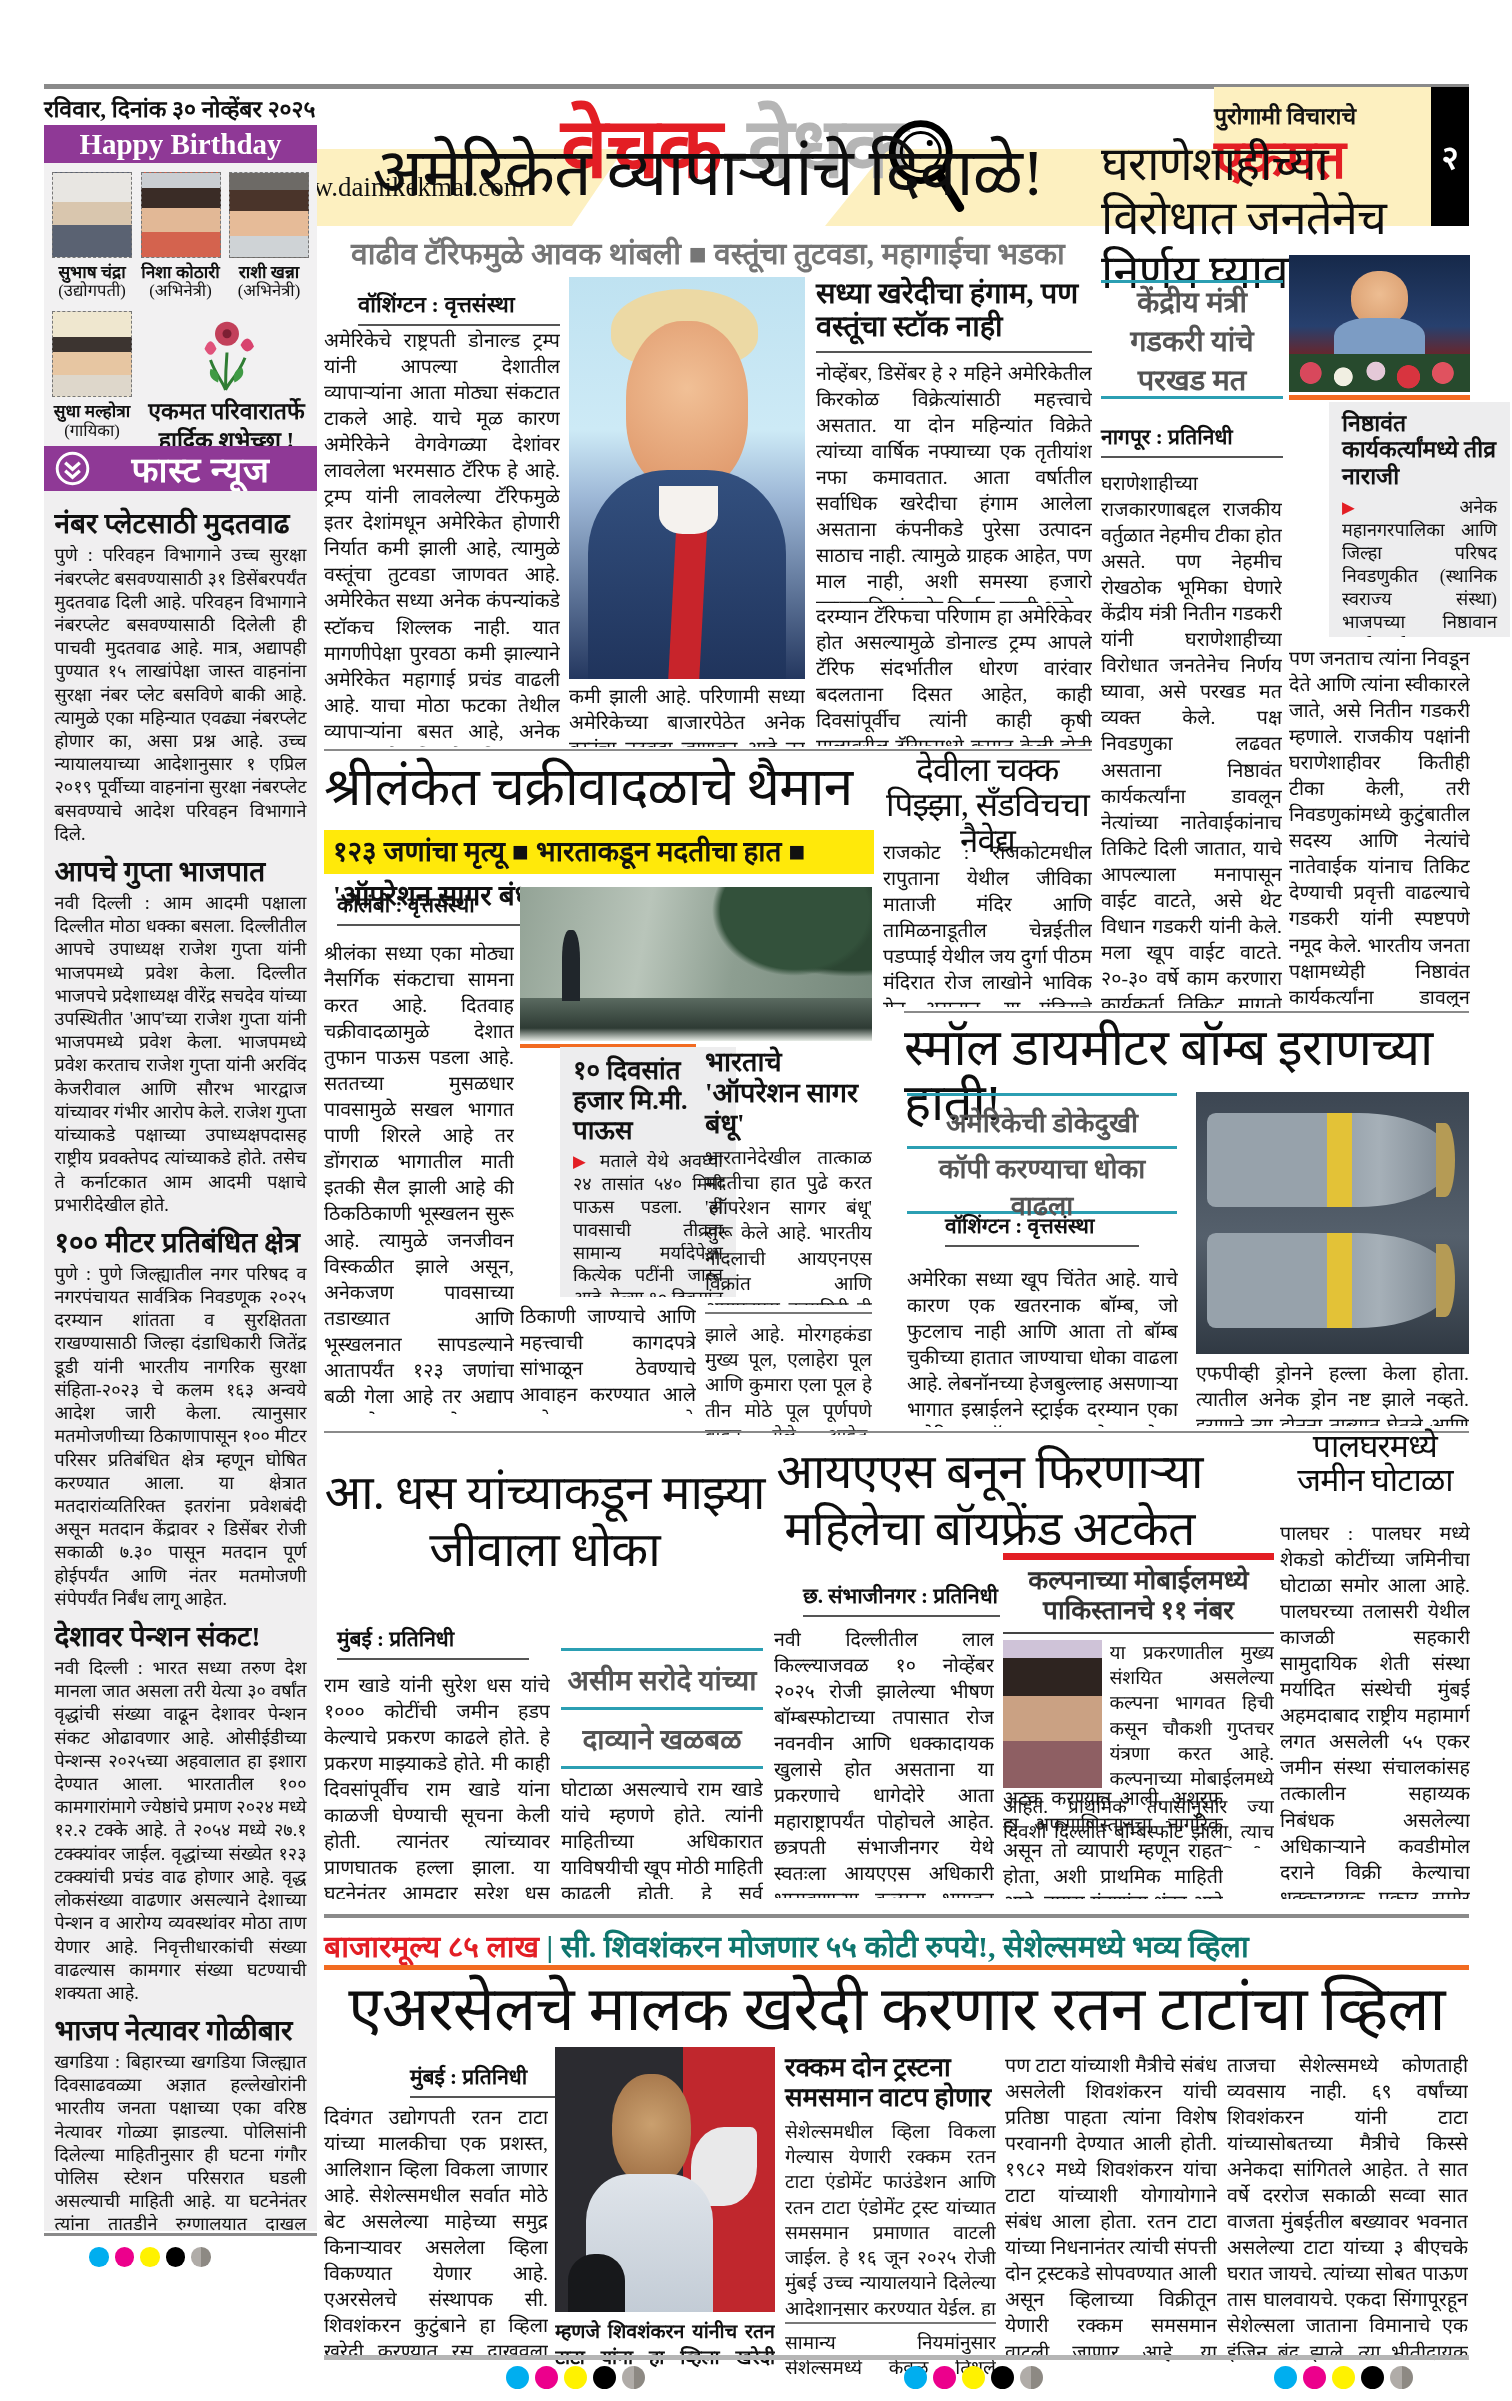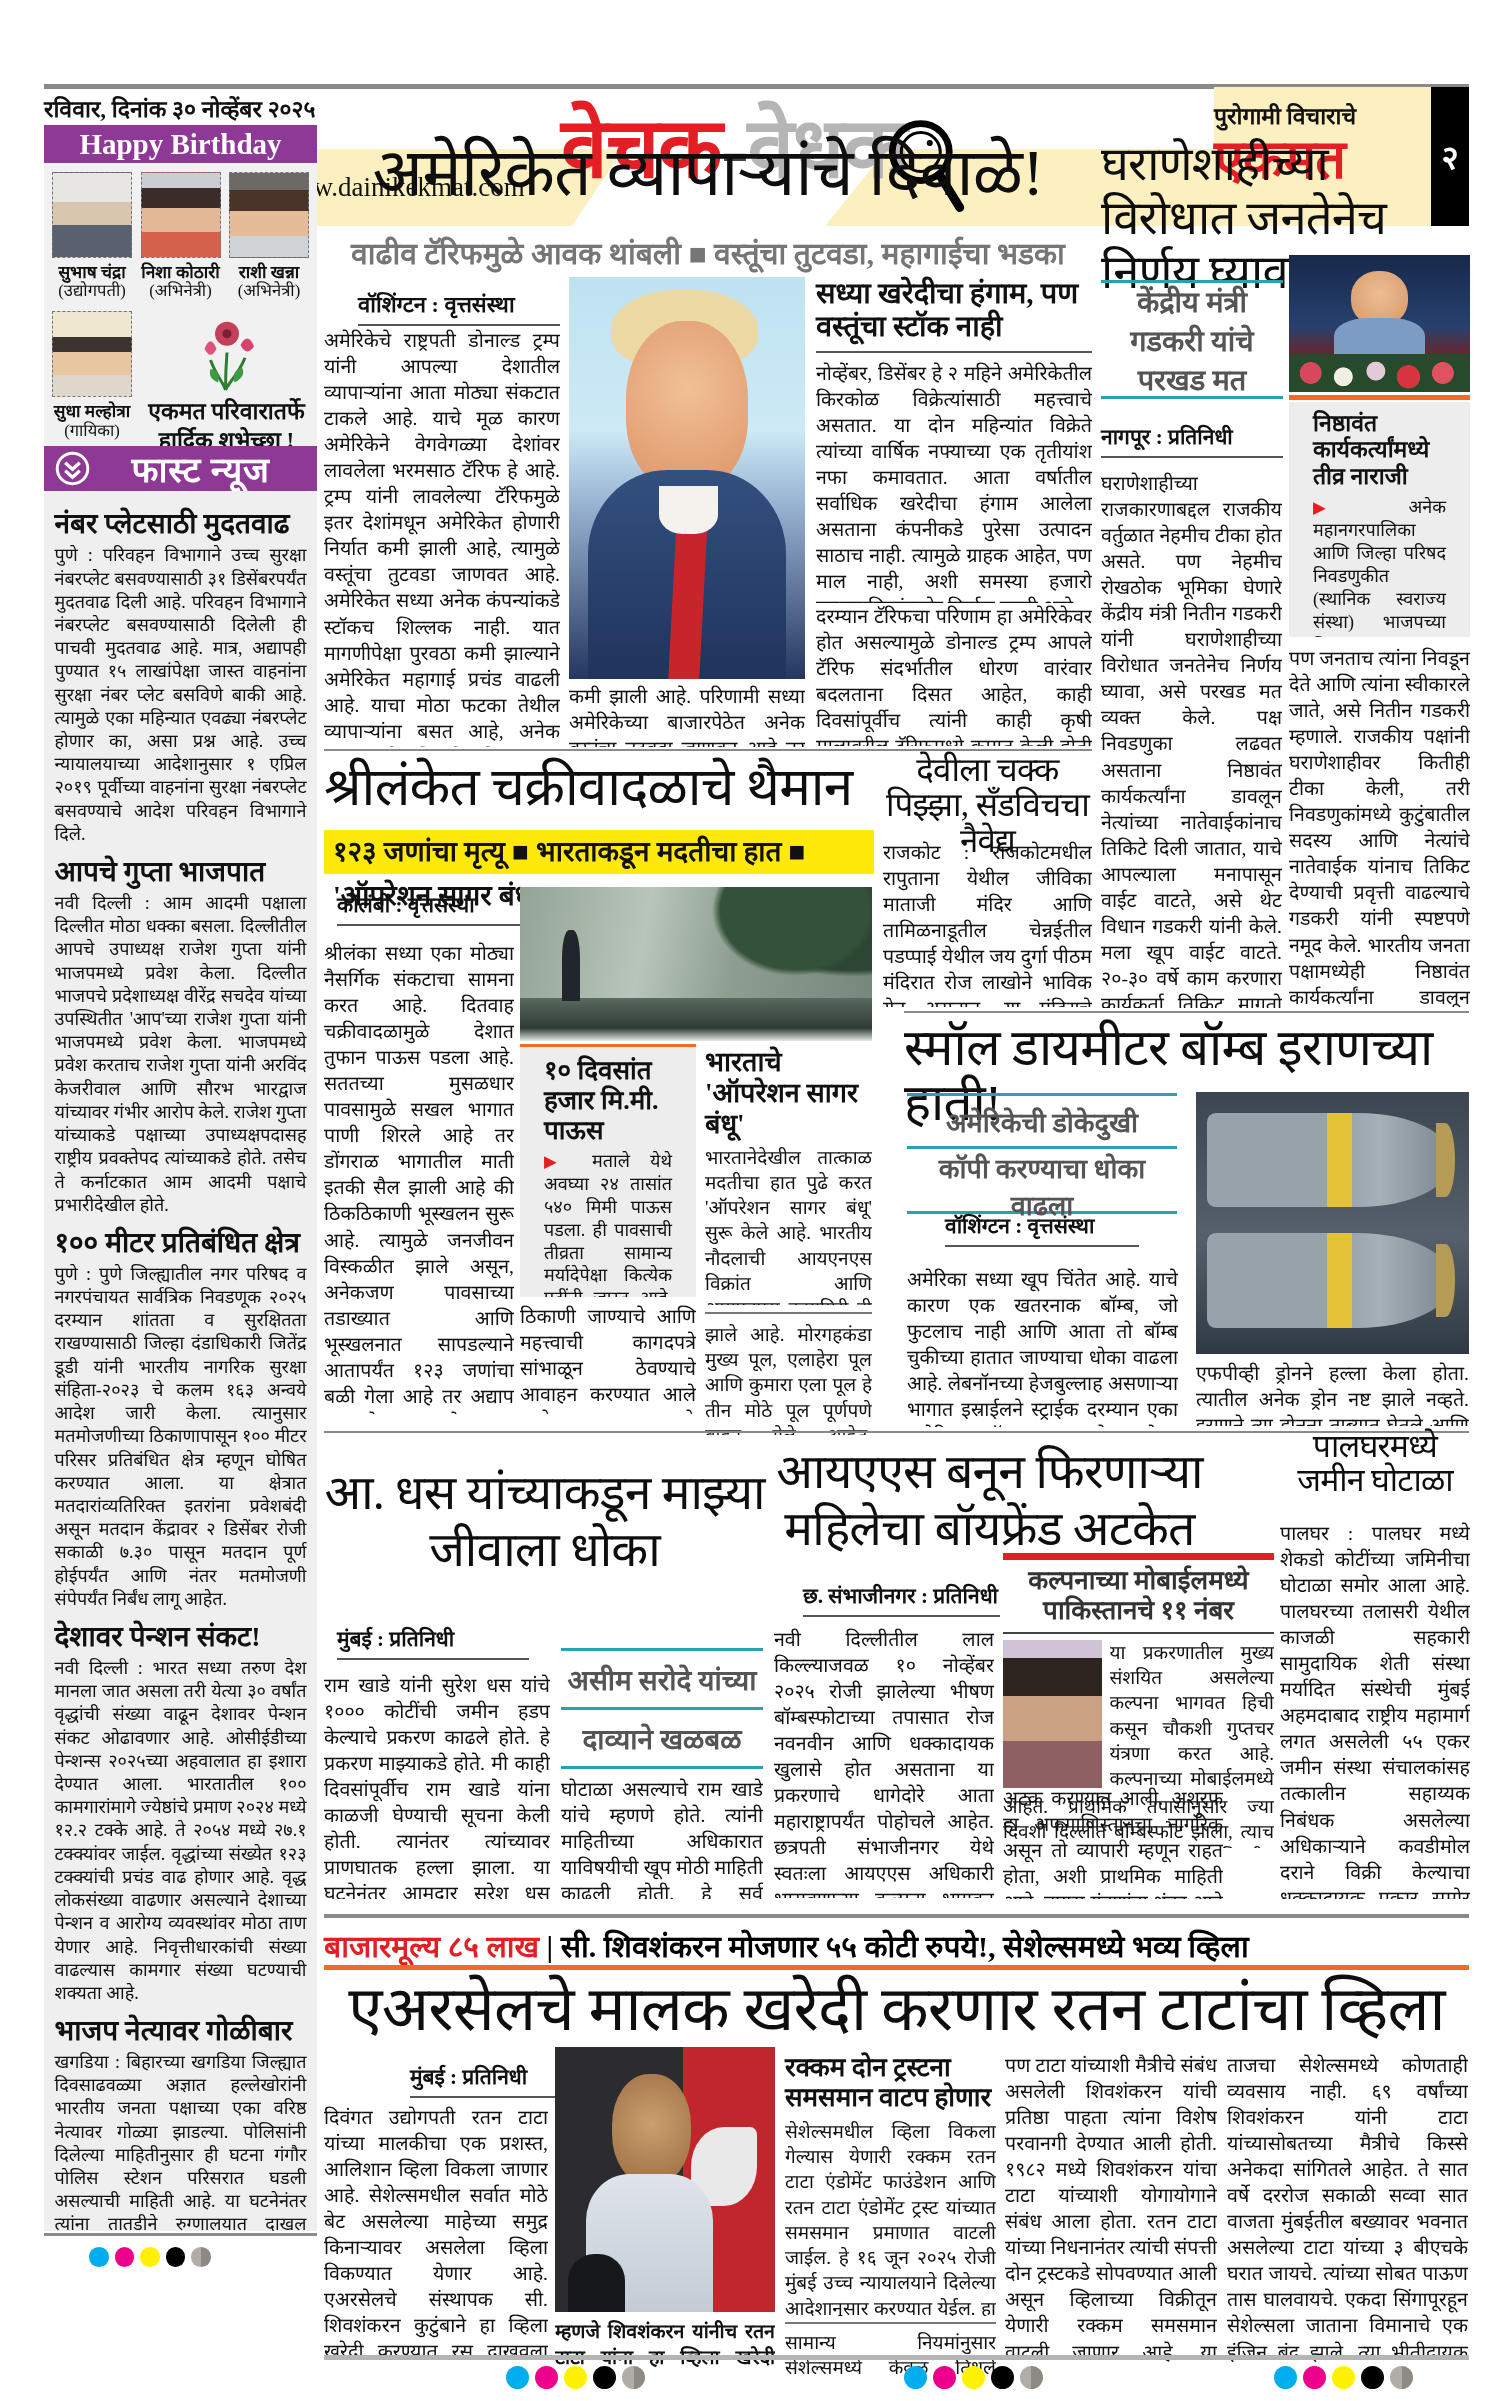--- a/index.html
+++ b/index.html
@@ -7,21 +7,21 @@
         font-family:"Liberation Serif", serif;color:#111;overflow:hidden;}
   .abs{position:absolute;}
   .hl{font-weight:400;color:#0e0e0e;line-height:1.07;letter-spacing:-0.8px;}
   .center{text-align:center;}
   .body-txt{font-size:19.6px;line-height:1.33;text-align:justify;overflow:hidden;}
   .byline{font-weight:700;font-size:22px;border-bottom:2.3px solid #555;padding-bottom:6px;}
   .gray-kick{color:#767676;font-weight:800;}
   .teal-box{border-top:3.8px solid #2b9fb3;border-bottom:3.8px solid #2b9fb3;color:#555;
             font-weight:800;text-align:center;display:flex;flex-direction:column;justify-content:center;}
   .teal-mid{border-top:3px solid #2b9fb3;}
-  .gbox{background:#ededee;padding:9px 24px;overflow:hidden;}
+  .gbox{background:#ededee;padding:9px 13px;overflow:hidden;margin-left:40px;}
   .rule{background:#8a8a8a;}
   .orange{background:#f26b21;}
   .ph{overflow:hidden;}
   .ph>div{position:absolute;}
   
   .cream{background:#fdf0c0;}
   #mast{font-size:84px;font-weight:800;letter-spacing:-1.5px;line-height:1;}
   #mast .red{color:#e31e24;} #mast .gry{color:#b5b5b5;}
   
   #bday-head{background:#8f3996;color:#fff;font-weight:700;font-size:29px;text-align:center;line-height:38px;}
@@ -273,21 +273,21 @@
     <div class="body-txt" style="font-size:19px;height:54px;margin-top:6px;">आहेत. प्राथमिक तपासानुसार ज्या दिवशी दिल्लीत बॉम्बस्फोट झाला, त्याच दरम्यान कल्पना भागवत दिल्लीत उपस्थित होती.</div>
   </div>
   <div class="abs body-txt" style="left:1003px;top:1786px;width:220px;height:113px;">अटक करण्यात आली. अशरफ हा अफगाणिस्तानचा नागरिक असून तो व्यापारी म्हणून राहत होता, अशी प्राथमिक माहिती आहे. तपास यंत्रणांना शंका आहे की, त्याचे आंतरराष्ट्रीय आणि आर्थिक व्यवहार संशयास्पद असू शकतात. त्याच्या अटकेमुळे फंडिंग ट्रेल आणि परदेशांतील मदतीचा स्रोत उघड होण्याची शक्यता आहे.</div>
 
   <div class="abs hl center" style="left:1280px;top:1429px;width:190px;font-size:32px;">पालघरमध्ये जमीन घोटाळा</div>
   <div class="abs body-txt" style="left:1280px;top:1521px;width:190px;height:378px;">पालघर : पालघर मध्ये शेकडो कोटींच्या जमिनीचा घोटाळा समोर आला आहे. पालघरच्या तलासरी येथील काजळी सहकारी सामुदायिक शेती संस्था मर्यादित संस्थेची मुंबई अहमदाबाद राष्ट्रीय महामार्ग लगत असलेली ५५ एकर जमीन संस्था संचालकांसह तत्कालीन सहाय्यक निबंधक असलेल्या अधिकाऱ्याने कवडीमोल दराने विक्री केल्याचा धक्कादायक प्रकार समोर आला आहे. २०२२ साली या ५५ एकर जमिनीची किंमत शासकीय किमती नुसार सात कोटी असतानादेखील या संस्थाचालक आणि सहाय्यक निबंधकाने कवडीमोल दरात विक्री केली. म्हणजे या जमिनीची किंमत २०२२ साली साधारणतः सात कोटी असली तरी आता या जमिनीची किंमत शेकडो कोटींच्या घरात असल्याचा अंदाज वर्तवण्यात येत आहे.</div>
 
   <div class="abs rule" style="left:324px;top:1914px;width:1145px;height:3.8px;"></div>
   <div class="abs" style="left:324px;top:1925px;width:1145px;height:39px;font-size:30px;font-weight:800;">
     <span style="color:#e31e24;">बाजारमूल्य ८५ लाख</span>
-    <span style="color:#000000;">| सी. शिवशंकरन मोजणार ५५ कोटी रुपये!, सेशेल्समध्ये भव्य व्हिला</span>
+    <span style="color:#0f766e;">| सी. शिवशंकरन मोजणार ५५ कोटी रुपये!, सेशेल्समध्ये भव्य व्हिला</span>
   </div>
   <div class="abs orange" style="left:324px;top:1965px;width:1145px;height:4.5px;"></div>
 
   <div class="abs hl center" style="left:324px;top:1976px;width:1145px;font-size:62px;">एअरसेलचे मालक खरेदी करणार रतन टाटांचा व्हिला</div>
   <div class="abs byline" style="left:410px;top:2062px;width:194px;font-size:21px;">मुंबई : प्रतिनिधी</div>
   <div class="abs body-txt" style="left:324px;top:2105px;width:224px;height:256px;">दिवंगत उद्योगपती रतन टाटा यांच्या मालकीचा एक प्रशस्त, आलिशान व्हिला विकला जाणार आहे. सेशेल्समधील सर्वात मोठे बेट असलेल्या माहेच्या समुद्र किनाऱ्यावर असलेला व्हिला विकण्यात येणार आहे. एअरसेलचे संस्थापक सी. शिवशंकरन कुटुंबाने हा व्हिला खरेदी करण्यात रस दाखवला आहे. त्यासाठी ६.२ मिलियन डॉलर मोजण्याची त्यांची तयारी आहे. भारतीय चलनात हा आकडा जवळपास ५५ कोटी रुपयांच्या घरात जातो. विशेष म्हणजे या व्हिलाचे अंदाजित बाजारमूल्य केवळ ८५ लाख रुपयांच्या जवळपास आहे. विशेष</div>
 
   <div class="abs ph" style="left:555px;top:2047px;width:220px;height:265px;background:linear-gradient(90deg,#2b2b30 0 58%,#c0272d 58% 100%);">
     <div style="left:62%;top:30%;width:30%;height:30%;background:#e9e9ea;border-radius:50% 10% 50% 10%;"></div>
     <div style="left:26%;top:10%;width:36%;height:42%;background:radial-gradient(circle at 50% 45%,#caa06f,#9f6f44 88%);border-radius:46%;"></div>

